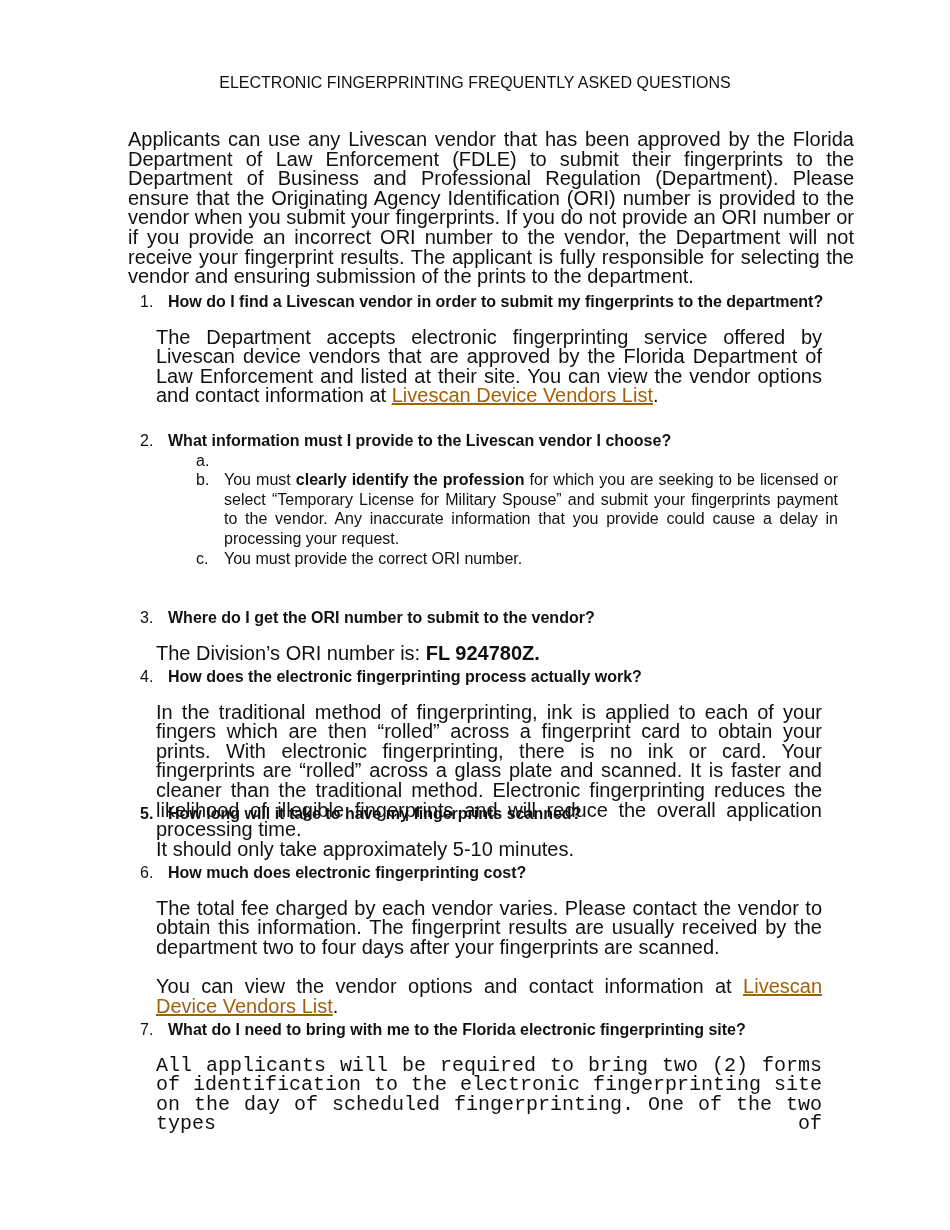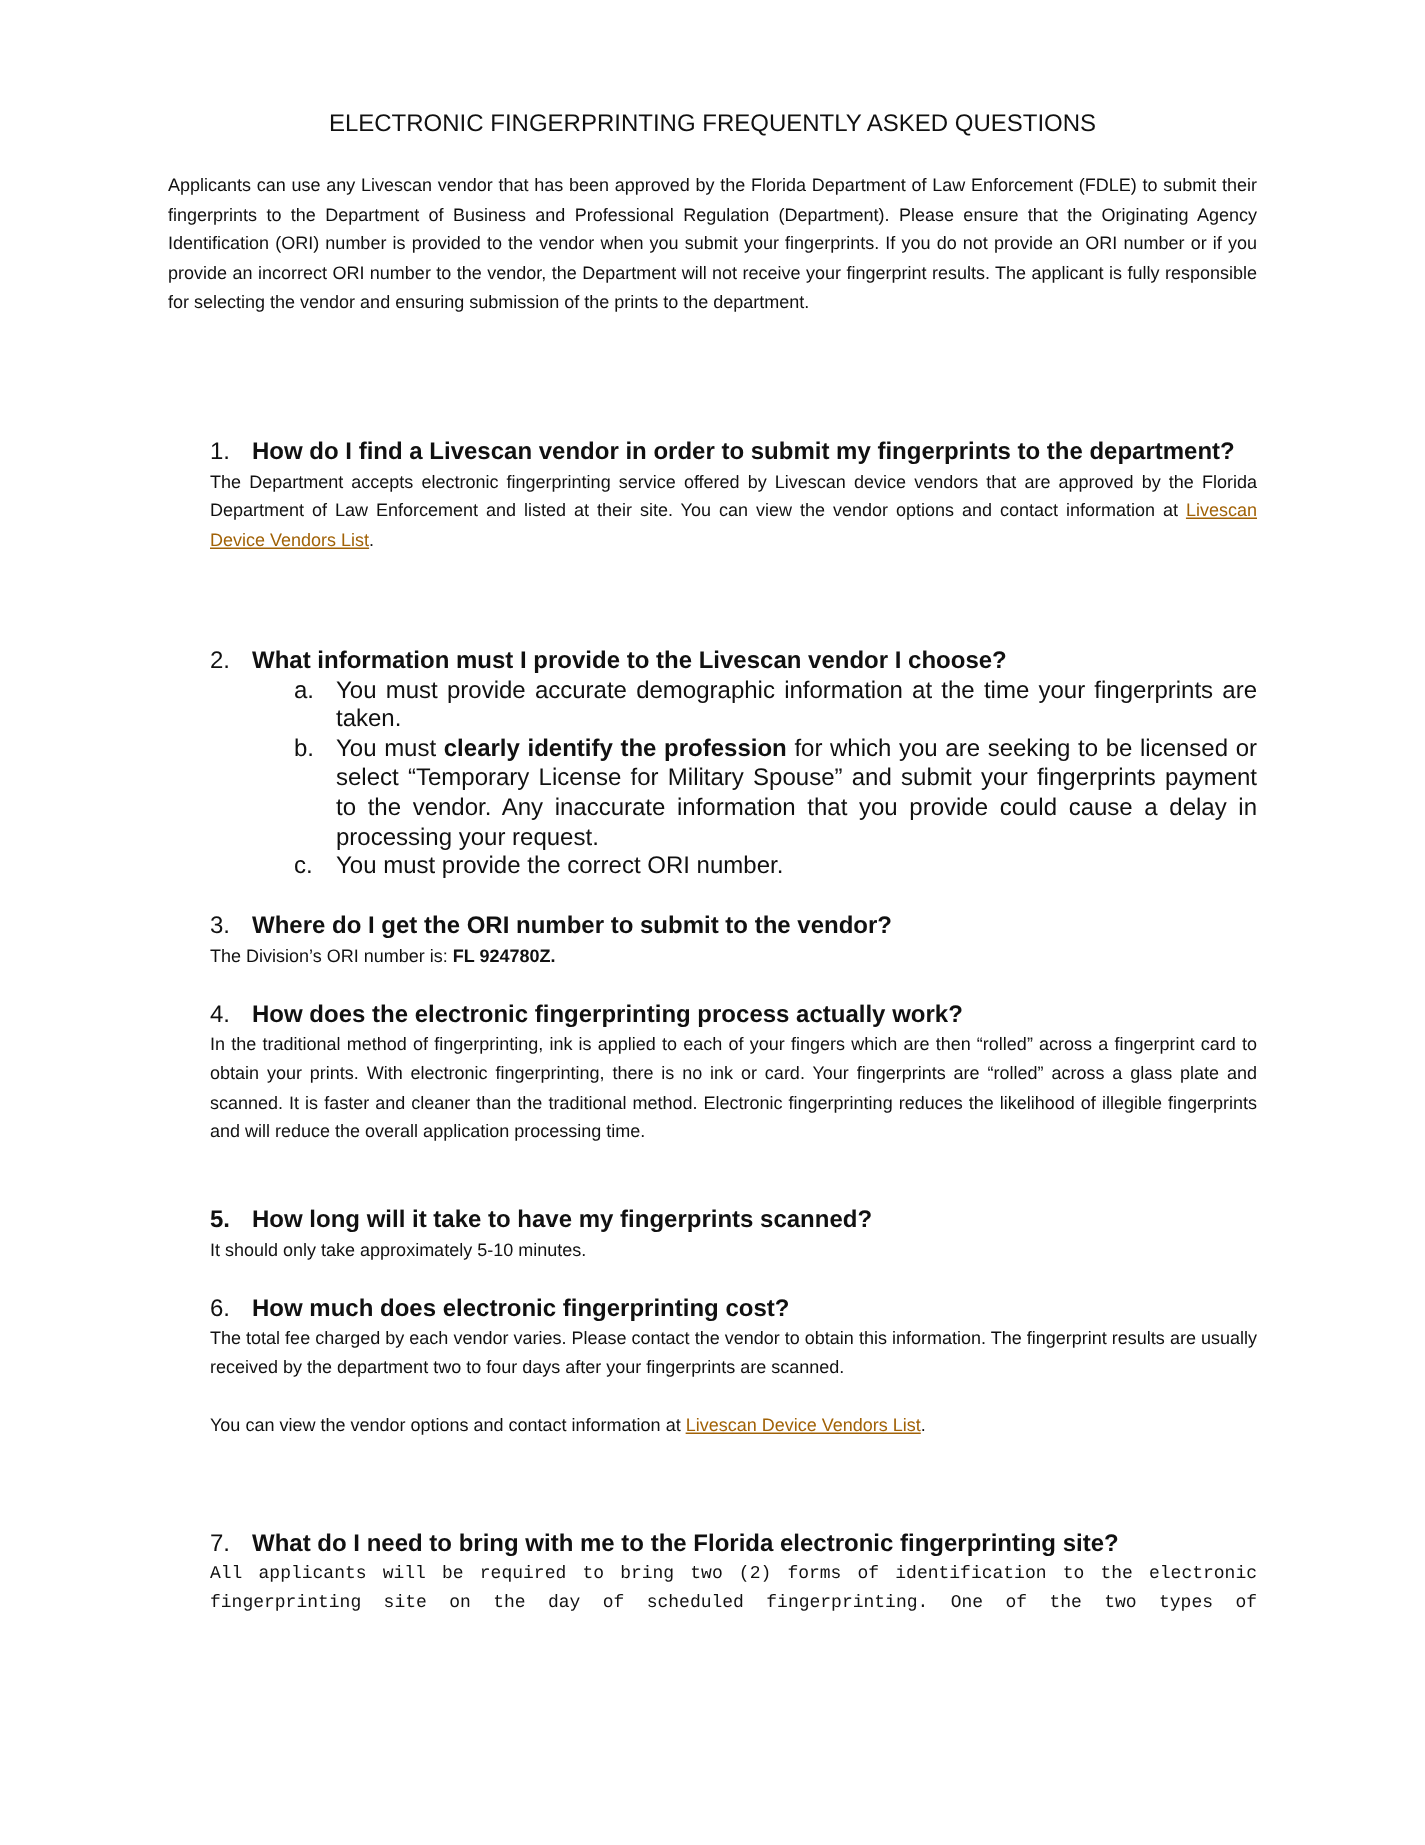--- a/index.html
+++ b/index.html
@@ -6,21 +6,21 @@
     body {
       width: 950px; height: 1230px; position: relative; overflow: hidden;
       font-family: "Liberation Sans", sans-serif; color: #111;
     }
     .page { position: absolute; left: 0; top: 0; width: 806px; height: 1230px; }
     .title {
       position: absolute; top: 74px; left: 0; width: 950px; text-align: center;
       font-size: 16px; letter-spacing: 0px;
     }
     .para {
-      font-size: 12px; line-height: 19.6px; text-align: justify; margin: 0;
+      font-size: 20px; line-height: 19.6px; text-align: justify; margin: 16px;
     }
     .intro { position: absolute; left: 112px; top: 114px; width: 726px; }
     .q { position: absolute; left: 140px; width: 698px; }
     .qhead { font-size: 16px; line-height: 19.6px; font-weight: bold; margin: 0; display: flex; text-align: justify; }
     .qnum { width: 28px; flex: none; font-weight: normal; }
     .qnum.bold { font-weight: bold; }
     .qtext { flex: 1; }
     .link { color: #a16207; text-decoration: underline; cursor: pointer; }
     .sublist { margin: 0; padding: 0; list-style: none; }
     .subitem { display: flex; font-size: 16px; line-height: 19.6px; text-align: justify; }
@@ -50,21 +50,20 @@
   </div>
 
   <div class="q" style="top:431px;">
     <div class="qhead">
       <span class="qnum">2.</span>
       <span class="qtext">What information must I provide to the Livescan vendor I choose?</span>
     </div>
     <ul class="sublist">
       <li class="subitem">
         <span class="sublabel">a.</span>
-        <span class="subtext">You must provide accurate demographic information at the time your fingerprints are taken.</span>
       </li>
       <li class="subitem">
         <span class="sublabel">b.</span>
         <span class="subtext"><span>You must </span><b>clearly identify the profession</b><span> for which you are seeking to be licensed or select “Temporary License for Military Spouse” and submit your fingerprints payment to the vendor. Any inaccurate information that you provide could cause a delay in processing your request.</span></span>
       </li>
       <li class="subitem">
         <span class="sublabel">c.</span>
         <span class="subtext">You must provide the correct ORI number.</span>
       </li>
     </ul>

